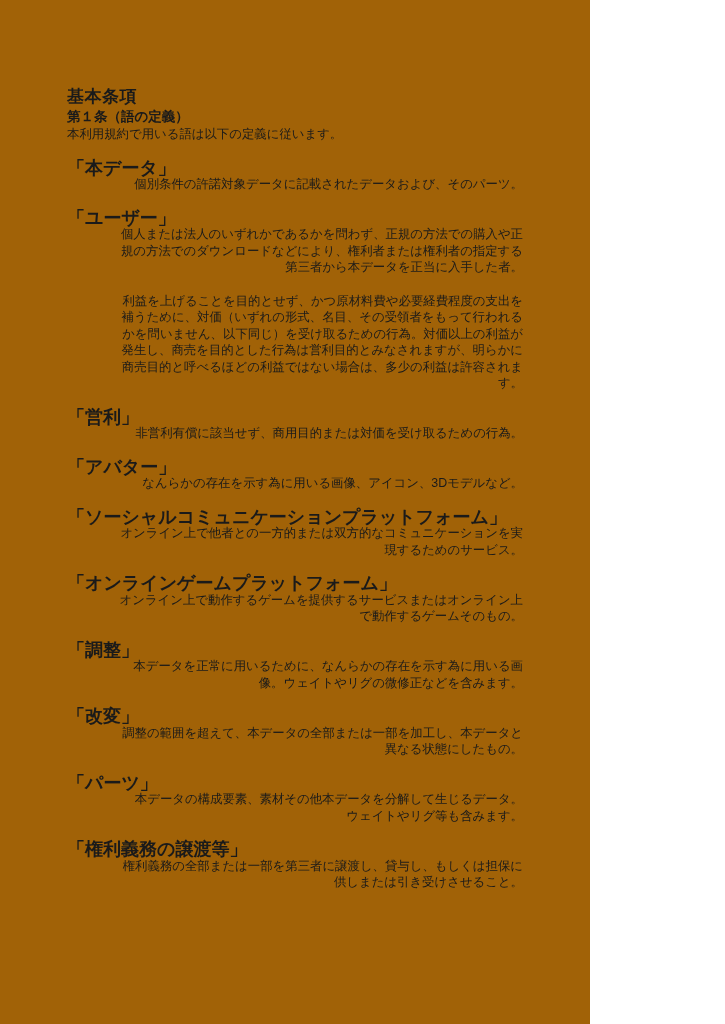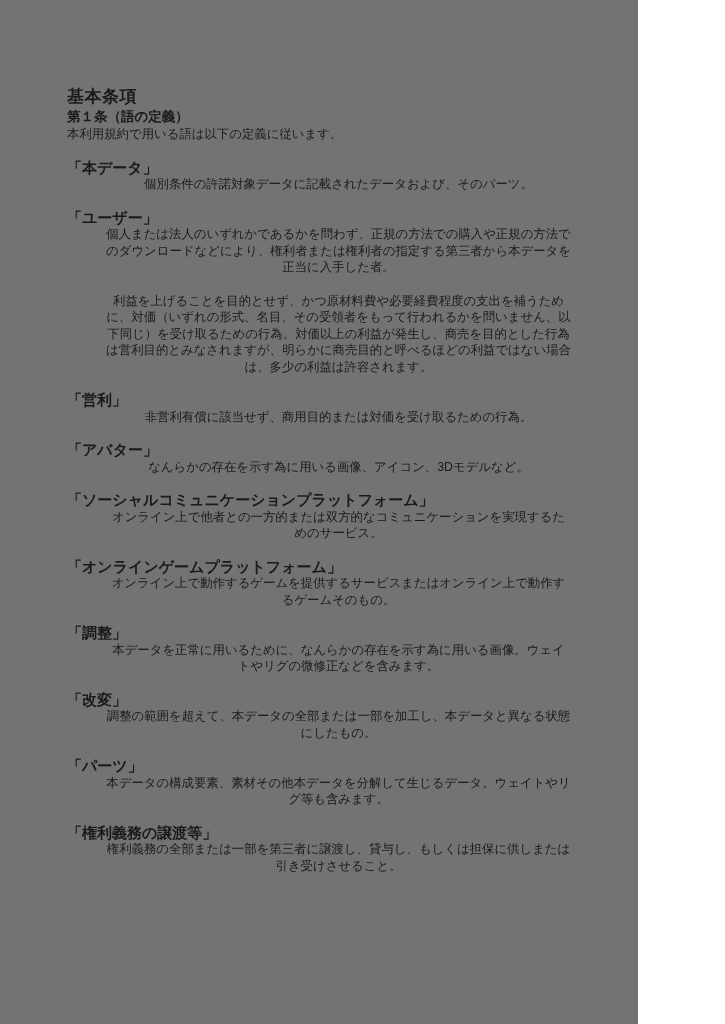--- a/index.html
+++ b/index.html
@@ -2,23 +2,23 @@
 <html lang="ja"><head>
 <meta charset="utf-8">
 <style>
   * { margin: 0; padding: 0; box-sizing: border-box; }
   html, body { background: #ffffff; }
   body {
     font-family: "Liberation Sans", "DejaVu Sans", sans-serif;
     color: #1a1a1a;
   }
   .page {
-    width: 638px;
+    width: 590px;
     height: 1024px;
-    background: #737373;
+    background: #a16207;
     padding: 86px 67px 0 67px;
     overflow: hidden;
   }
   .doc-title {
     font-size: 17px;
     line-height: 22px;
     font-weight: bold;
     letter-spacing: 0.5px;
   }
   .article-heading {
@@ -28,29 +28,29 @@
     font-weight: bold;
   }
   .intro {
     font-size: 12.4px;
     line-height: 16.5px;
   }
   .def-block {
     margin-top: 17px;
   }
   .def-term {
-    font-size: 15px;
+    font-size: 18px;
     line-height: 16.5px;
     font-weight: bold;
   }
   .def-text {
-    margin-left: 39px;
+    margin-left: 51px;
     font-size: 12.4px;
     line-height: 16.5px;
-    text-align: center;
+    text-align: right;
     line-break: strict;
     overflow-wrap: break-word;
   }
 </style>
 </head>
 <body>
 
 <div class="page">
 
   <h1 class="doc-title">基本条項</h1>

